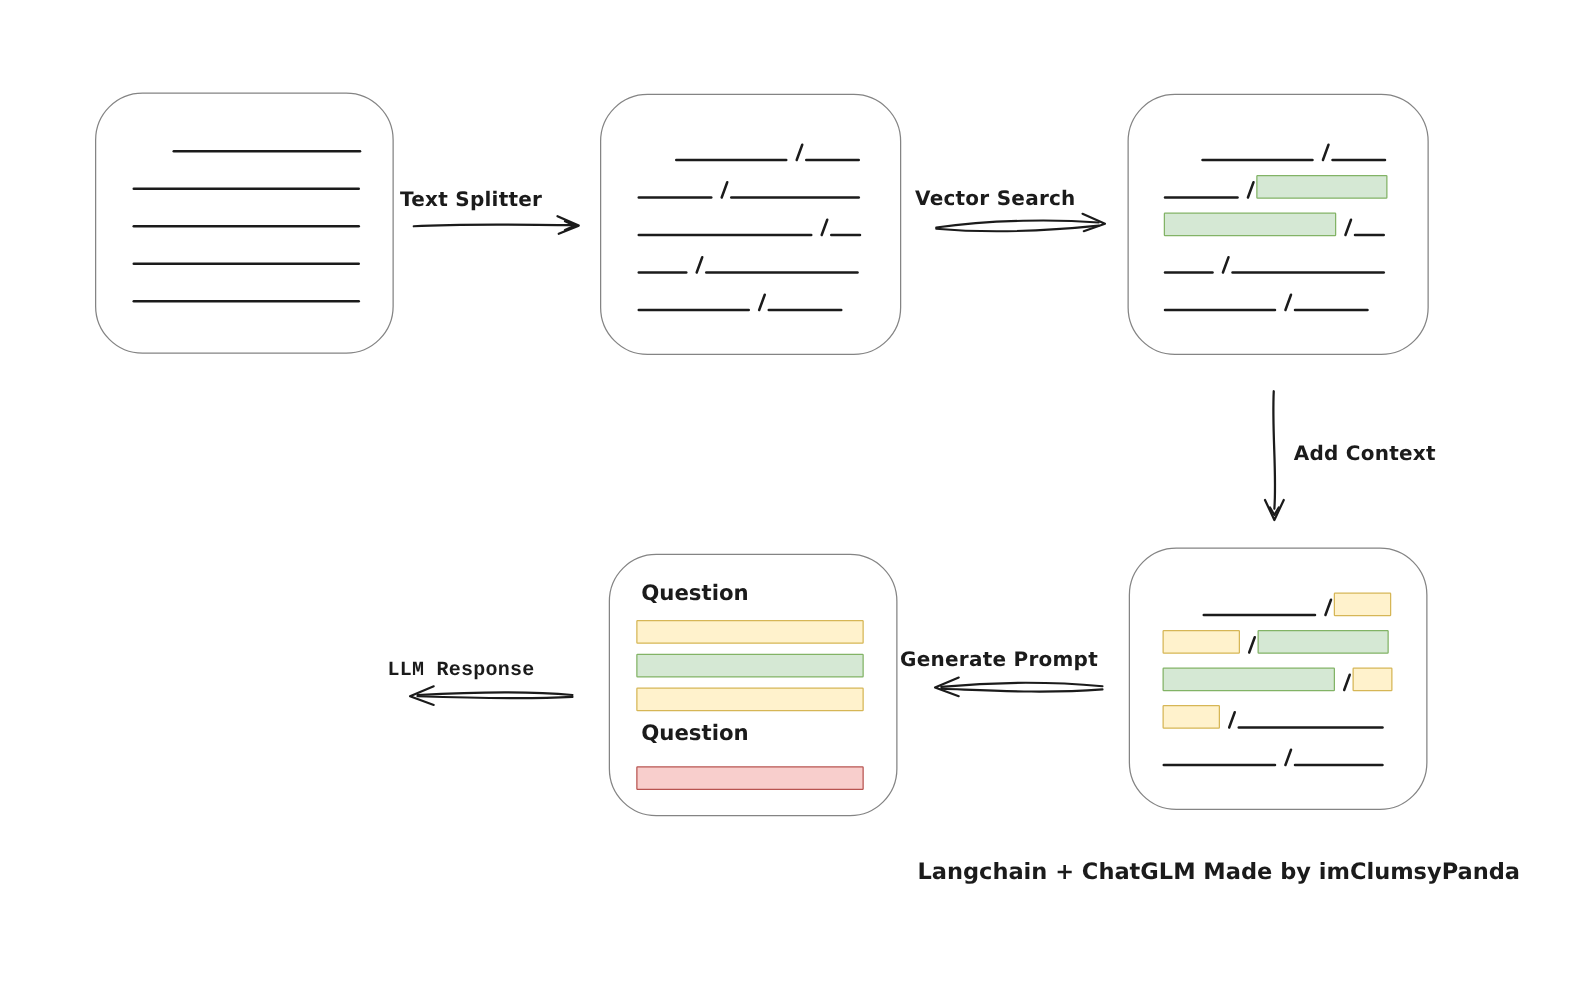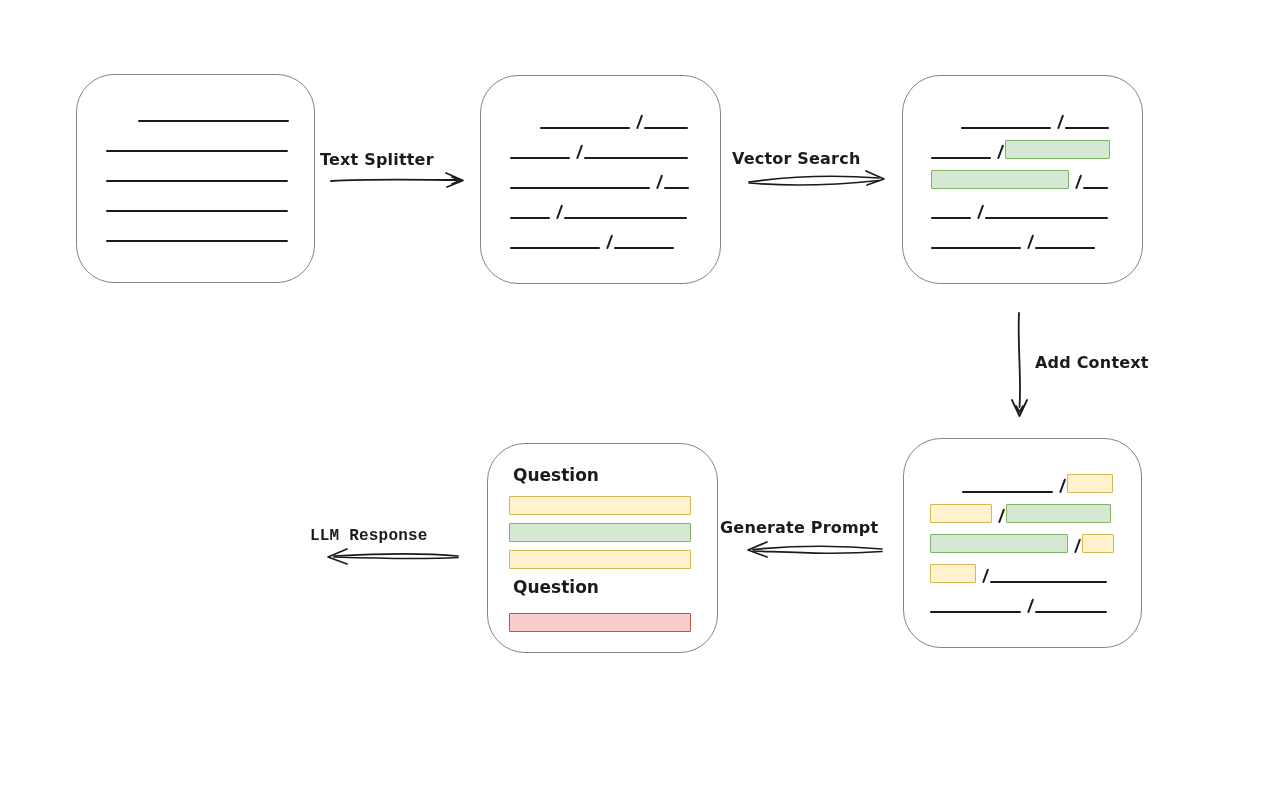--- a/index.html
+++ b/index.html
@@ -201,14 +201,15 @@
         <div class="seg-bar bar-green" style="width: 180px;"></div>
         <div class="seg-bar bar-yellow" style="width: 180px;"></div>
       </div>
     <div class="box-label" style="left:25px; top:133px;">Question</div>
     <div class="bars" style="left:21px; top:169px;">
         <div class="seg-bar bar-red" style="width: 180px;"></div>
       </div>
   </div>
 
 
+  <div class="caption" style="left:725px; top:687px; width:500px;">Langchain + ChatGLM Made by imClumsyPanda</div>
 
 </div>
 
 </body></html>

